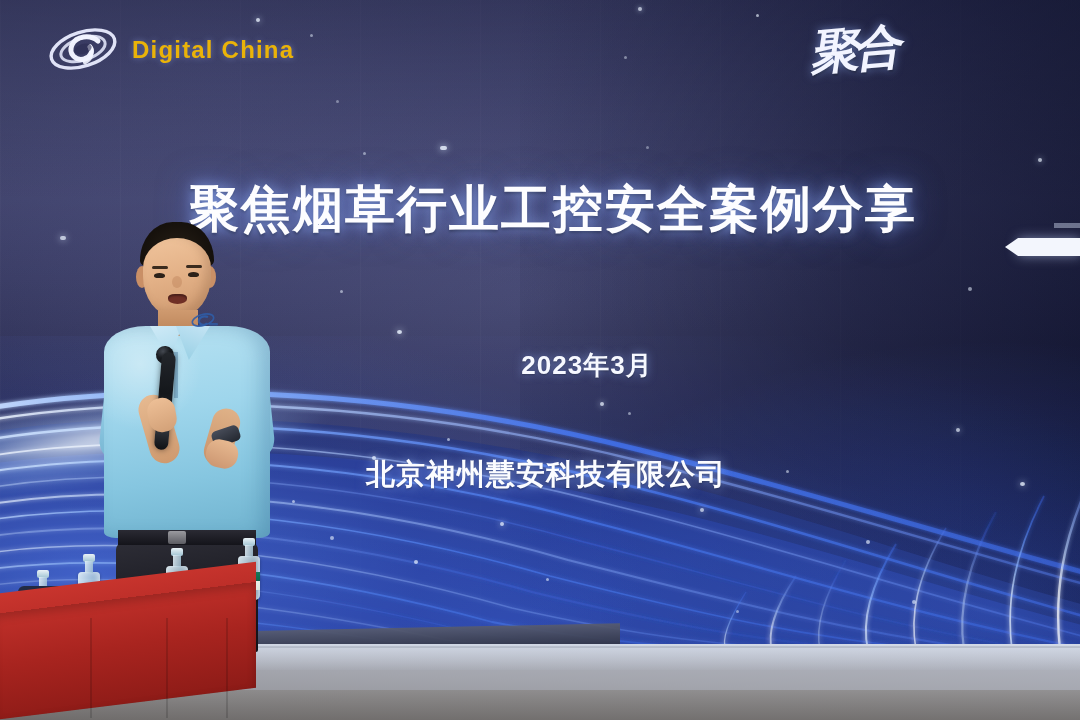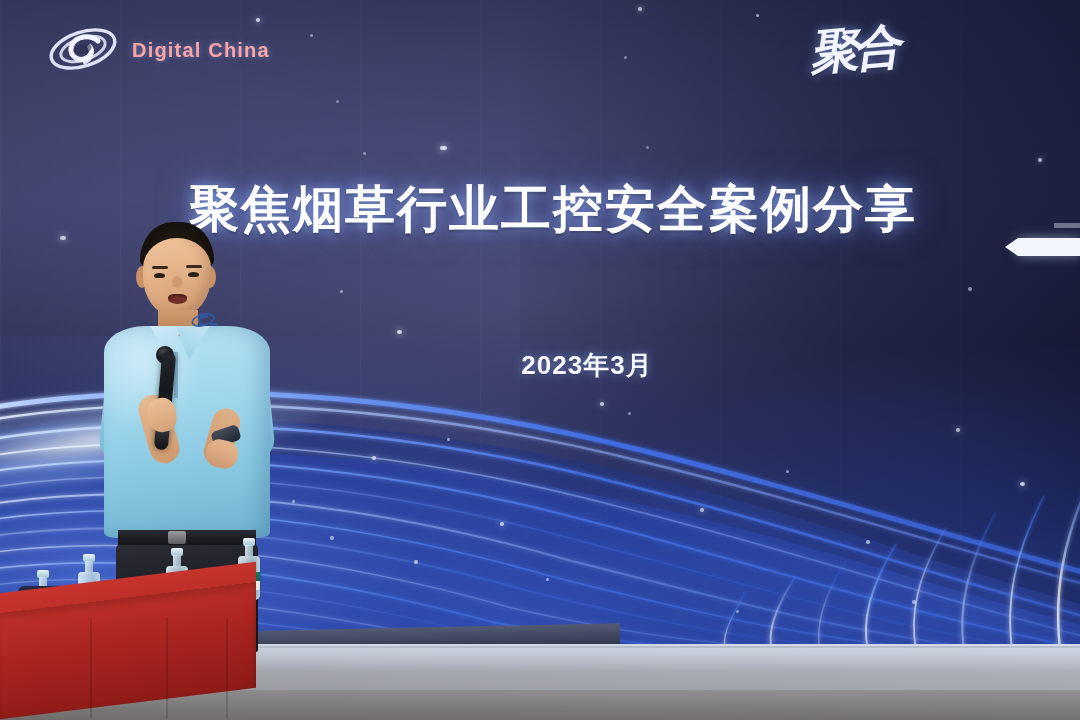--- a/index.html
+++ b/index.html
@@ -81,21 +81,21 @@
 
   
   .brand-left{ position:absolute; left:46px; top:16px; display:flex; align-items:center; gap:12px; }
   .dc-mark{ width:74px; height:68px; }
   .dc-words{ display:flex; flex-direction:column; gap:1px; }
   .dc-cn{
     font-size:33px; font-weight:bold; color:#f3f5ff; letter-spacing:3px; line-height:1.08;
     text-shadow:0 0 8px rgba(160,180,255,.5);
   }
   .dc-en{
-    font-size:20px; font-weight:bold; color:#fca5a5; letter-spacing:1.2px; line-height:1.1;
+    font-size:24px; font-weight:bold; color:#eab308; letter-spacing:1.2px; line-height:1.1;
     text-shadow:0 0 6px rgba(160,180,255,.45);
   }
 
   
   .brand-right{ position:absolute; right:18px; top:14px; width:266px; height:104px; }
   .jh-cal{
     position:absolute; left:18px; top:0px; width:170px; height:74px;
     font-family:"DejaVu Serif", serif; font-size:48px; font-weight:bold; color:#f2f4ff;
     letter-spacing:-6px; transform:skewX(-13deg) rotate(-5deg);
     text-shadow:0 0 9px rgba(150,180,255,.6), 1px 2px 2px rgba(0,0,0,.4);
@@ -464,20 +464,21 @@
 
   <div class="brand-right">
     <div class="jh-cal">聚合</div>
   </div>
 
   <div class="edge-bar2"></div>
   <div class="edge-bar"></div>
 
   <div class="slide-title">聚焦烟草行业工控安全案例分享</div>
   <div class="slide-date">2023年3月</div>
+  <div class="slide-company">北京神州慧安科技有限公司</div>
 
   <div class="stage-lip"></div>
   <div class="floor"></div>
   <div class="floor-seam"></div>
   <div class="floor-sheen"></div>
   <div class="floor-front"></div>
 
   <div class="speaker">
     <div class="sp-pants"></div>
     <div class="sp-pant-split"></div>

